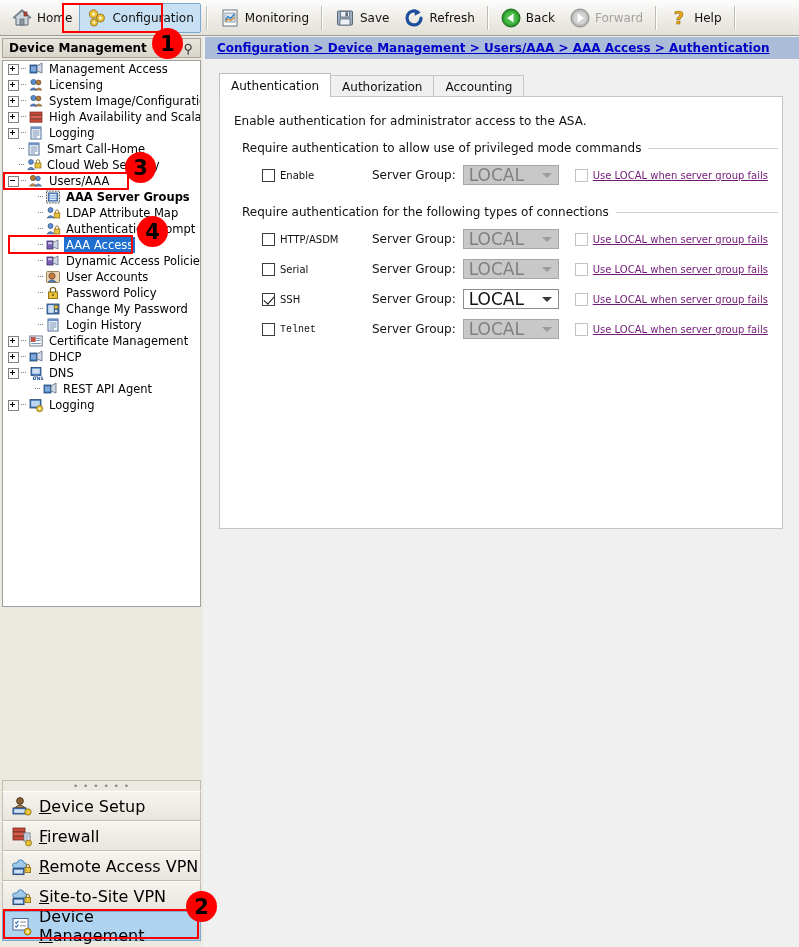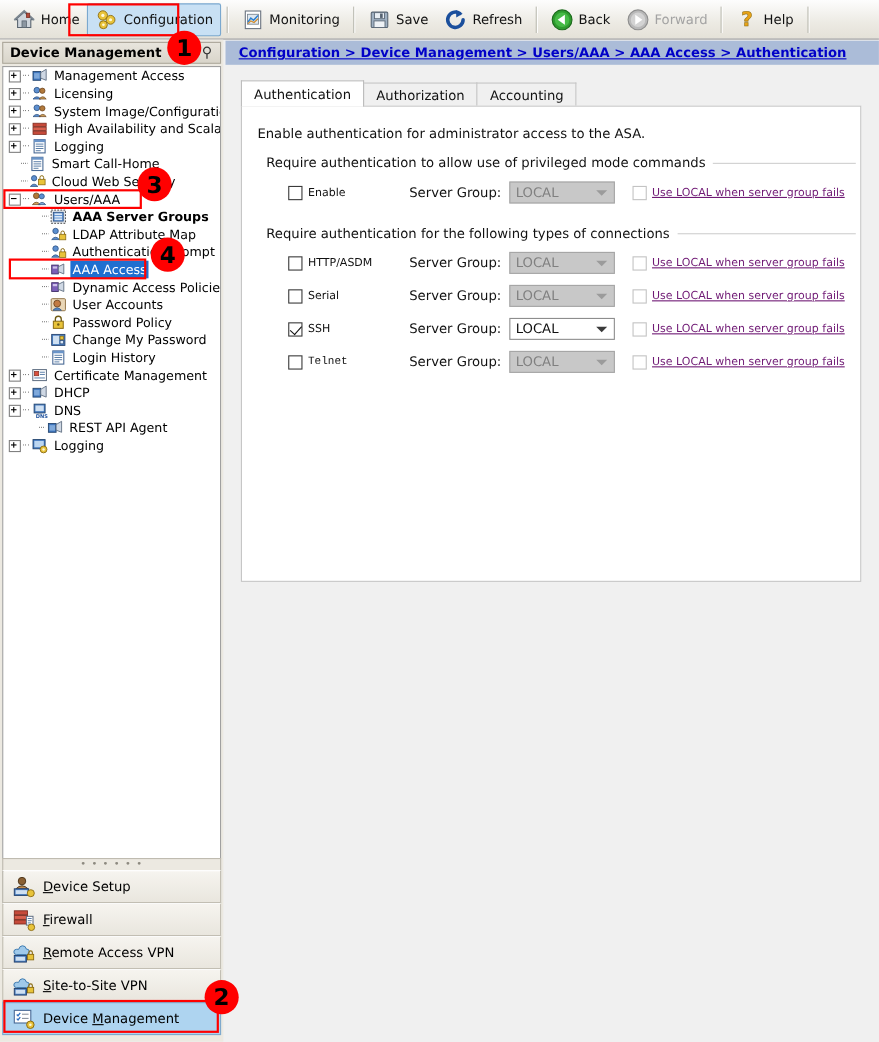--- a/index.html
+++ b/index.html
@@ -34,21 +34,21 @@
   }
   #dm-header{
     position:absolute;left:2px;top:38px;width:199px;height:20px;
     background:linear-gradient(#e8e5dd,#d9d5ca);
     border:1px solid #a9a497;box-sizing:border-box;
     display:flex;align-items:center;
   }
   #dm-header .title{font-weight:bold;font-size:12px;padding-left:6px;color:#000;}
   #pin-icon{margin-left:auto;margin-right:7px;font-size:13px;color:#333;line-height:1;}
   #tree{
-    position:absolute;left:2px;top:60px;width:199px;height:761px;
+    position:absolute;left:2px;top:60px;width:199px;height:547px;
     background:#ffffff;border:1px solid #a0a0a0;box-sizing:border-box;
     overflow:hidden;
   }
   .tnode{
     position:relative;height:16px;display:flex;align-items:center;
     white-space:nowrap;font-size:11.5px;line-height:16px;cursor:default;
   }
   .exp{
     width:9px;height:9px;border:1px solid #808080;background:#fff;
     position:relative;flex:0 0 9px;margin-right:2px;
@@ -64,21 +64,21 @@
   .tnode.sel .tlabel{background:#1f6fd0;color:#fff;}
   
   #navpanel{position:absolute;left:2px;top:780px;width:199px;height:165px;}
   #grip{height:11px;display:flex;align-items:center;justify-content:center;
         background:#ece9e1;border:1px solid #bfbbb0;border-bottom:none;box-sizing:border-box;}
   #grip .dots{font-size:9px;letter-spacing:1px;color:#8d8a80;line-height:6px;}
   .navitem{
     height:30px;display:flex;align-items:center;gap:6px;padding-left:8px;
     background:linear-gradient(#f6f4ef,#e9e6de);
     border:1px solid #c2beb3;border-top:1px solid #fdfdfd;
-    box-sizing:border-box;cursor:default;font-size:12px;
+    box-sizing:border-box;cursor:default;font-size:16px;
   }
   .navitem.sel{background:#aed4f0;border:1px solid #7fa9cd;}
   .navico{width:22px;height:22px;flex:0 0 22px;display:block;}
   
   #breadcrumb{
     position:absolute;left:205px;top:37px;width:594px;height:22px;
     background:#abbcd8;display:flex;align-items:center;box-sizing:border-box;
     padding-left:12px;
   }
   #breadcrumb .bc{
@@ -113,21 +113,21 @@
     content:"";position:absolute;left:3px;top:0px;width:5px;height:9px;
     border:solid #111;border-width:0 1.6px 1.6px 0;transform:rotate(42deg);
   }
   .cblabel{font-size:10px;color:#111;}
   .cblabel.dis{color:#701a75;text-decoration:underline;}
   .sgl{font-size:12px;color:#111;margin-left:14px;margin-right:7px;white-space:nowrap;}
   .combo{
     width:96px;height:20px;box-sizing:border-box;border:1px solid #a6a6a6;
     background:#c8c8c8;display:flex;align-items:center;position:relative;
   }
-  .combo .val{font-size:12px;padding-left:5px;color:#808080;}
+  .combo .val{font-size:17px;padding-left:5px;color:#808080;}
   .combo.enabled{background:#ffffff;border-color:#8d8d8d;}
   .combo.enabled .val{color:#111;}
   .combo .arrow{
     position:absolute;right:6px;top:7px;width:0;height:0;
     border-left:5px solid transparent;border-right:5px solid transparent;
     border-top:5px solid #9b9b9b;
   }
   .combo.enabled .arrow{border-top-color:#3a3a3a;}
   .uselocal{display:flex;align-items:center;margin-left:16px;}
   

